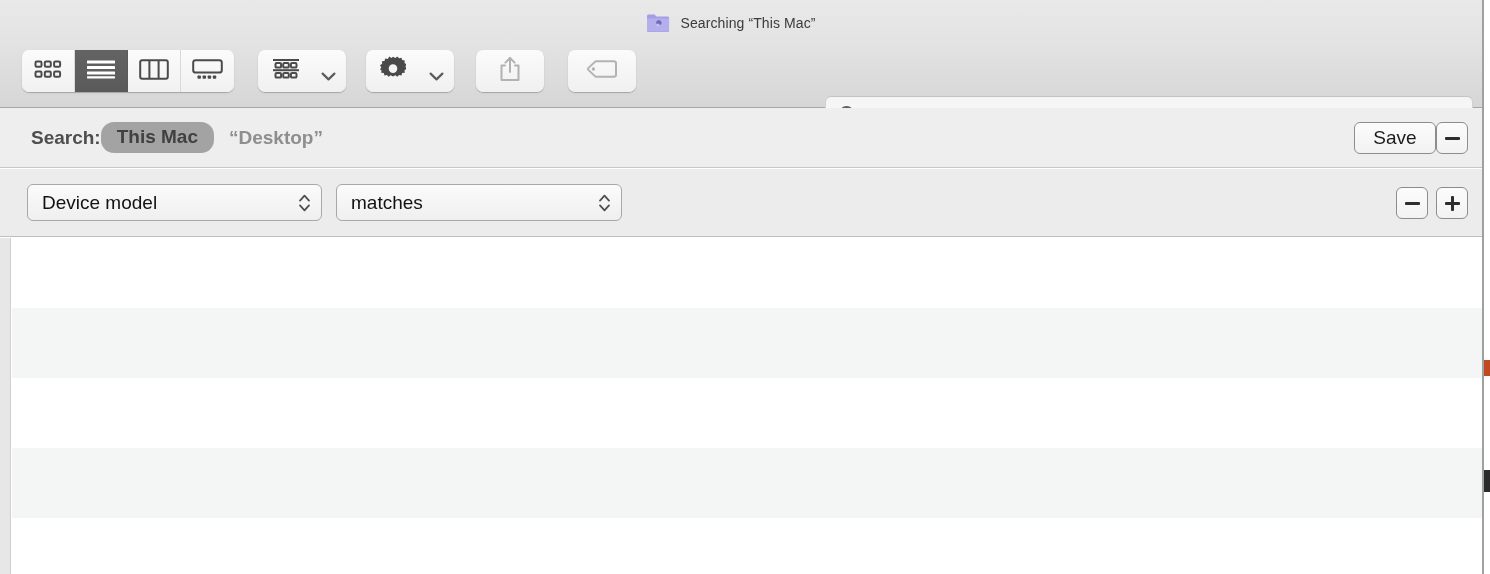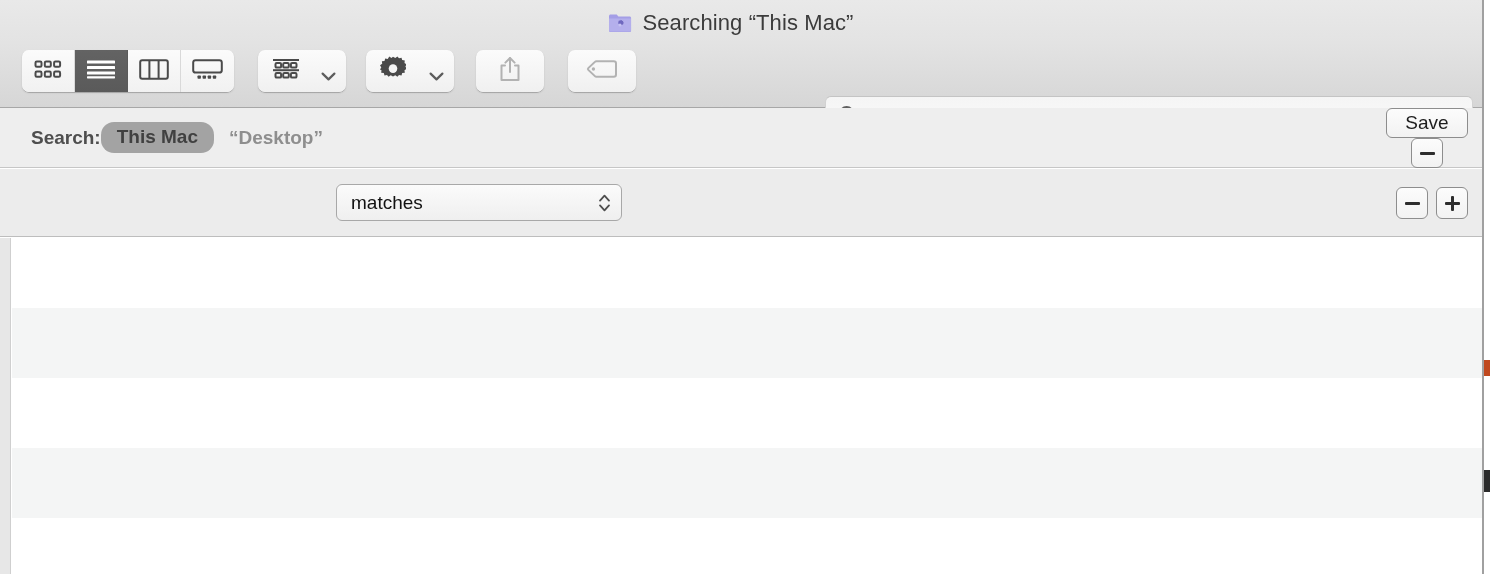--- a/index.html
+++ b/index.html
@@ -49,21 +49,21 @@
     gap: 10px;
     transform: translateX(-10px);
   }
   .smart-folder-icon {
     width: 24px;
     height: 20px;
     position: relative;
     flex: none;
   }
   .title-text {
-    font-size: 22px;
+    font-size: 14px;
     color: #3b3b3b;
     font-weight: 400;
     letter-spacing: 0.1px;
     white-space: nowrap;
   }
 
   
   .toolbar {
     position: absolute;
     left: 0;
@@ -183,21 +183,20 @@
     font-weight: bold;
     color: #8e8e8e;
   }
   .scope-right {
     position: absolute;
     right: 14px;
     top: 0;
     height: 60px;
     display: flex;
     align-items: center;
-    flex-direction: column;
   }
   .save-button {
     height: 32px;
     min-width: 82px;
     padding: 0 16px;
     border-radius: 6px;
     border: 1px solid #8d8d8d;
     background: linear-gradient(to bottom, #fcfcfc, #f2f2f2);
     font-size: 19px;
     color: #1d1d1d;
@@ -525,20 +524,29 @@
     <div class="scope-right">
       <div class="save-button">Save</div>
       <div class="round-btn">
         <span class="glyph-minus"></span>
       </div>
     </div>
   </div>
 
   <div class="criteria-bar">
 
+    <div class="popup" id="attribute-popup">
+      <span class="popup-label">Device model</span>
+      <span class="updown">
+        <svg width="13" height="22" viewBox="0 0 13 22">
+          <polyline points="2,8.6 6.5,3.6 11,8.6" fill="none" stroke="#4f4f4f" stroke-width="1.8" stroke-linecap="round" stroke-linejoin="round"></polyline>
+          <polyline points="2,13.4 6.5,18.4 11,13.4" fill="none" stroke="#4f4f4f" stroke-width="1.8" stroke-linecap="round" stroke-linejoin="round"></polyline>
+        </svg>
+      </span>
+    </div>
 
     <div class="popup" id="operator-popup">
       <span class="popup-label">matches</span>
       <span class="updown">
         <svg width="13" height="22" viewBox="0 0 13 22">
           <polyline points="2,8.6 6.5,3.6 11,8.6" fill="none" stroke="#4f4f4f" stroke-width="1.8" stroke-linecap="round" stroke-linejoin="round"></polyline>
           <polyline points="2,13.4 6.5,18.4 11,13.4" fill="none" stroke="#4f4f4f" stroke-width="1.8" stroke-linecap="round" stroke-linejoin="round"></polyline>
         </svg>
       </span>
     </div>

